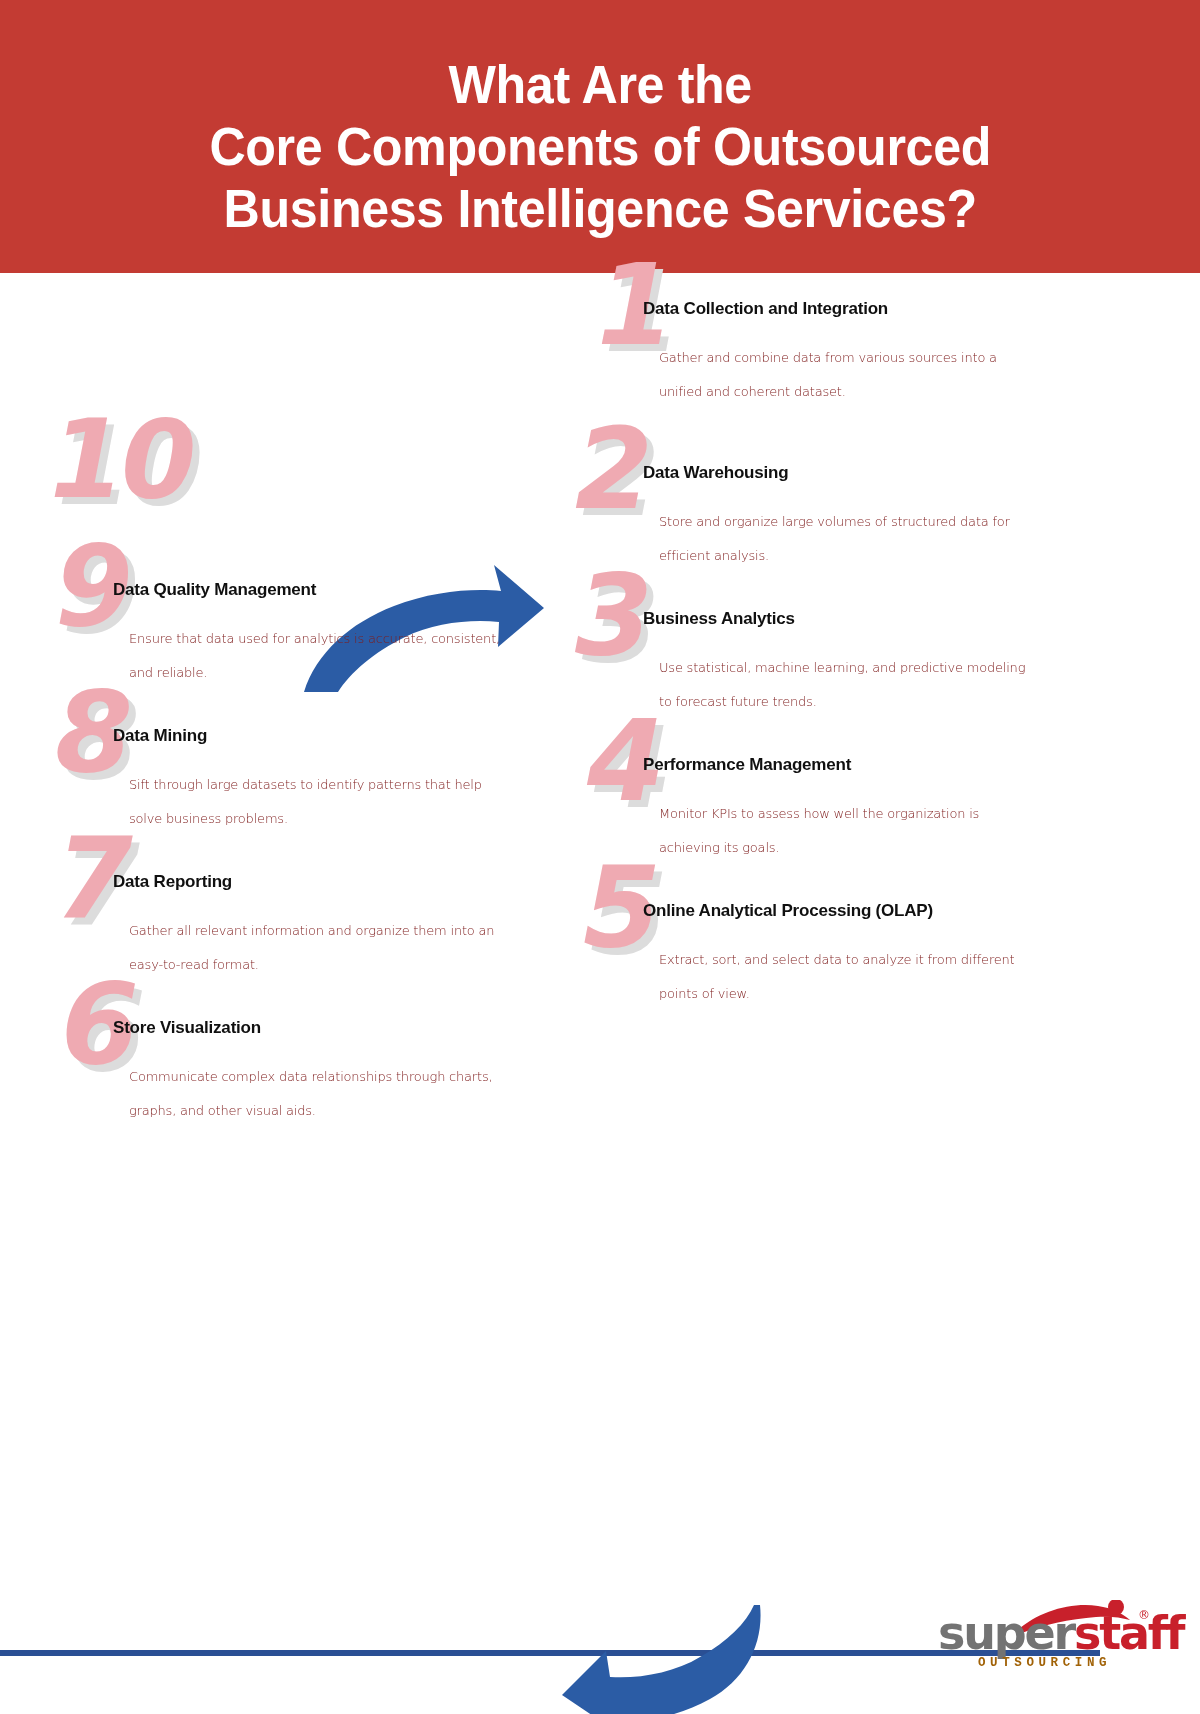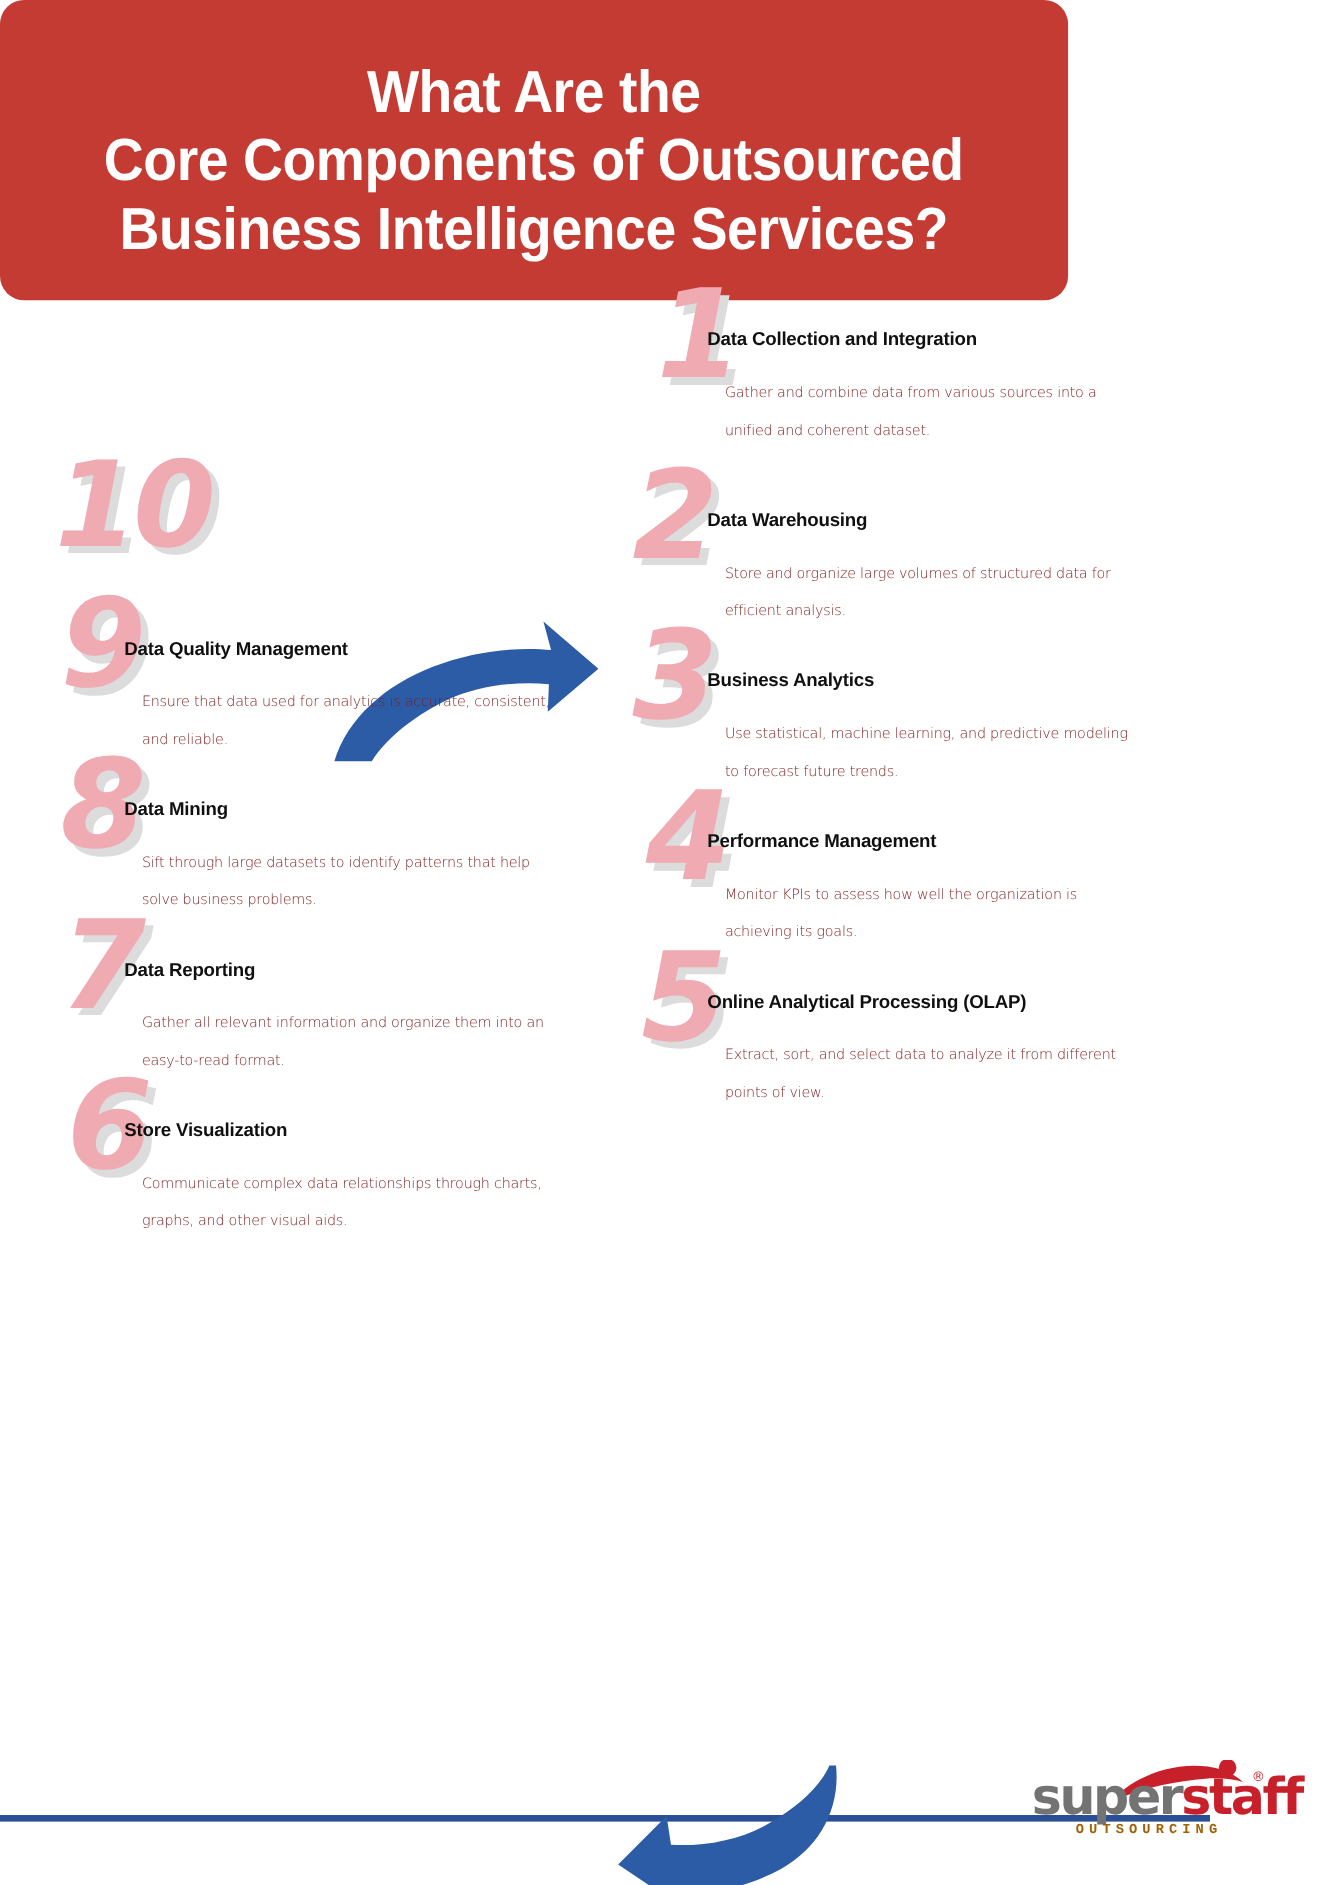--- a/index.html
+++ b/index.html
@@ -10,30 +10,29 @@
     width: 1200px;
     height: 1714px;
     background: #ffffff;
     font-family: "Liberation Sans", sans-serif;
     overflow: hidden;
     position: relative;
   }
 
   
   .header {
-    width: 971px;
+    width: 1200px;
     height: 273px;
     background: #C33B33;
     box-sizing: border-box;
     display: flex;
     align-items: center;
     justify-content: center;
     flex-direction: column;
     padding: 18px 40px 0 40px;
-    border-radius: 22px;
   }
   .header h1 {
     margin: 0;
     color: #ffffff;
     font-family: "Liberation Sans", sans-serif;
     font-weight: bold;
     font-size: 54px;
     line-height: 62px;
     text-align: center;
     letter-spacing: -0.4px;

